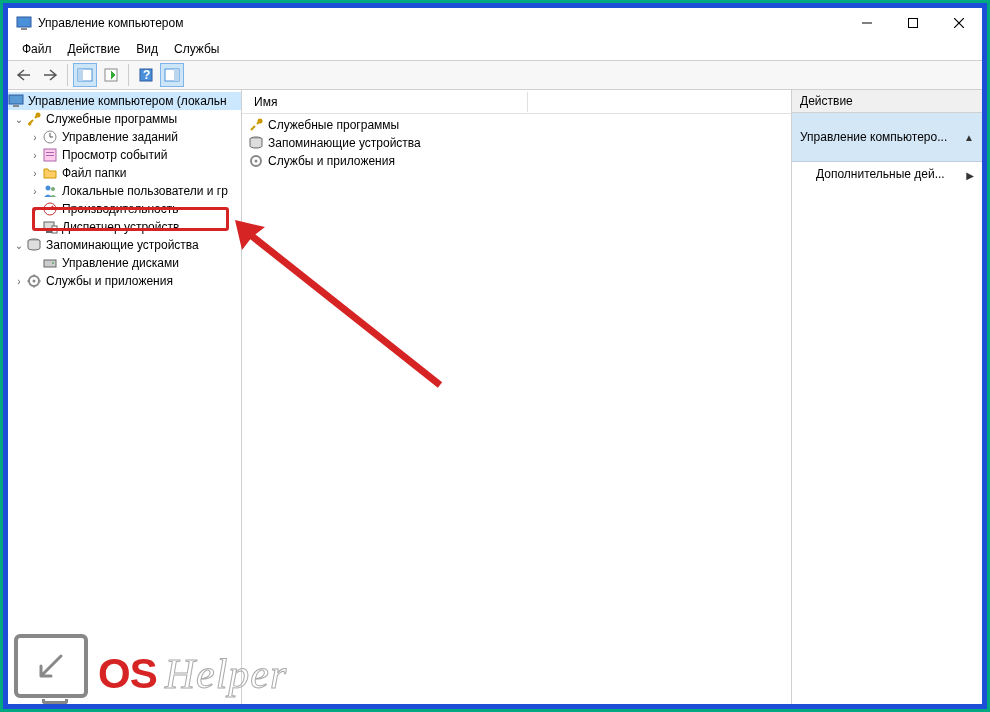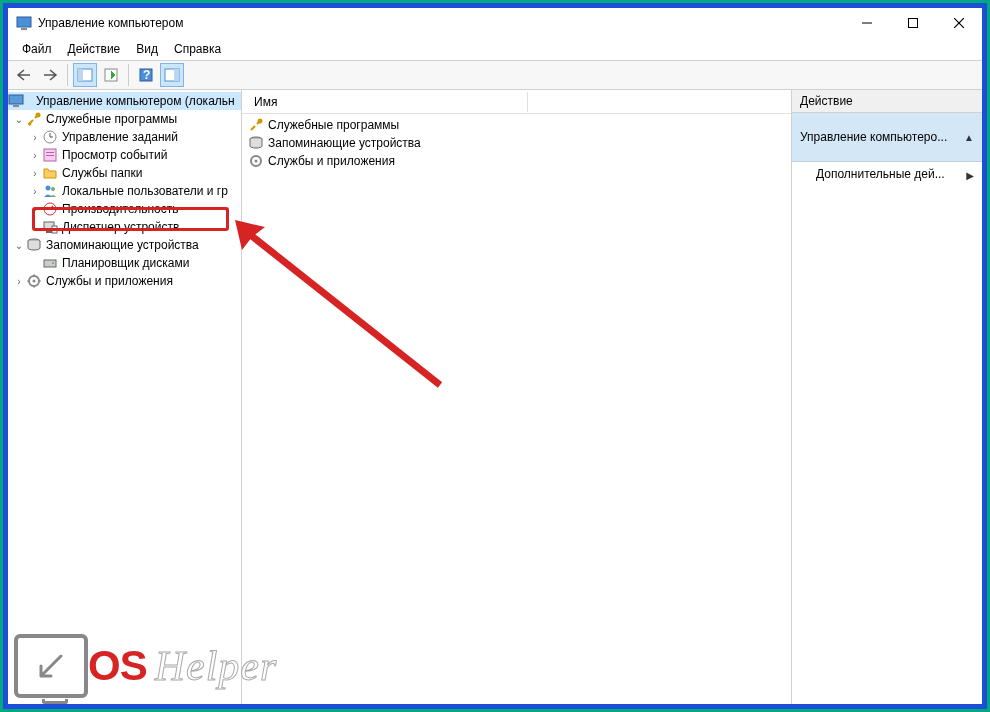--- a/index.html
+++ b/index.html
@@ -17,33 +17,33 @@
 .tbtn.active { background: #cde6f7; border: 1px solid #7eb4ea; }
 .tsep { width: 1px; height: 22px; background: #ccc; margin: 0 3px; }
 .content { flex: 1; display: flex; min-height: 0; }
 .tree-pane { width: 234px; border-right: 1px solid #d0d0d0; overflow: hidden; background: #fff; }
 .list-pane { flex: 1; border-right: 1px solid #d0d0d0; background: #fff; display:flex; flex-direction:column; }
 .actions-pane { width: 190px; background: #fff; }
 .list-header { height: 24px; border-bottom: 1px solid #e0e0e0; display:flex; align-items:center; padding-left:6px; background:#fff; }
 .col-head { padding: 3px 6px; border-right:1px solid #e0e0e0; width: 280px; }
 .tree { padding: 2px 0; }
 .tree-row { display: flex; align-items: center; height: 18px; padding-left: 2px; white-space: nowrap; cursor: default; overflow:hidden; }
-.tree-row.selected { background: #cce8ff; gap: 8px; }
+.tree-row.selected { background: #cce8ff; }
 .expander { width: 14px; text-align: center; color: #666; font-size: 10px; user-select: none; }
 .ticon2 { width: 16px; height: 16px; margin-right: 4px; display:flex; align-items:center; justify-content:center; flex-shrink:0; }
 .list-body { padding: 2px 0; }
 .list-row { display: flex; align-items: center; height: 18px; padding-left: 6px; cursor:default; }
 .actions-header { background: #f0f0f0; border-bottom: 1px solid #d0d0d0; padding: 4px 8px; font-size: 12px; font-weight: normal; }
 .action-section { background: #d4e7f7; border-bottom: 1px solid #c0d0e0; padding: 17px 8px; display:flex; align-items:center; }
 .action-section .sec-label { flex:1; overflow:hidden; text-overflow:ellipsis; white-space:nowrap; }
 .action-item { padding: 5px 8px 5px 24px; display:flex; align-items:flex-end; cursor:default; }
 .chev { margin-left:auto; font-size:10px; color:#333; }
 .highlight-box { position: absolute; border: 3px solid #d62323; border-radius: 3px; left: 32px; top: 207px; width: 197px; height: 24px; pointer-events:none; }
 .arrow-svg { position:absolute; left:230px; top:215px; pointer-events:none; }
-.watermark { position:absolute; left:14px; bottom:14px; display:flex; align-items:center; pointer-events:none;margin-top:47px; }
+.watermark { position:absolute; left:14px; bottom:14px; display:flex; align-items:flex-end; gap:10px; pointer-events:none;margin-top:47px; }
 .wm-icon { width:74px; height:64px; border:4px solid #888; border-radius:6px; display:flex; align-items:center; justify-content:center; background:#fff; position:relative; }
 .wm-stand { position:absolute; bottom:-10px; left:24px; width:26px; height:5px; border:3px solid #888; border-top:none; border-radius:0 0 3px 3px; }
 .wm-text { display:flex; align-items:baseline; }
 .wm-os { font-size:42px; font-weight:bold; color:#d62323; letter-spacing:-1px; }
 .wm-helper { font-size:42px; color:#bbb; margin-left:8px; font-family: Georgia, serif; font-style: italic; letter-spacing:1px; -webkit-text-stroke: 1px #aaa; color: transparent; }
 svg { display:block; }
 </style>
 </head>
 <body>
 
@@ -74,21 +74,21 @@
             <line x1="10" y1="0" x2="0" y2="10" stroke="#000" stroke-width="1.2"></line>
           </svg>
         </div>
     </div>
   </div>
 
   <div class="menubar">
     <span>Файл</span>
     <span>Действие</span>
     <span>Вид</span>
-    <span>Справка</span>
+    <span>Службы</span>
   </div>
 
   <div class="toolbar">
     <div class="tbtn">
         <svg width="16" height="12">
           <path d="M8 1 L2 6 L8 11 M2 6 H14" fill="none" stroke="#555" stroke-width="1.5"></path>
         </svg>
       </div>
     <div class="tbtn">
         <svg width="16" height="12">
@@ -168,21 +168,21 @@
             </span>
           <span>Просмотр событий</span>
         </div>
         <div class="tree-row" style="padding-left:20px">
           <span class="expander">›</span>
           <span class="ticon2">
               <svg width="16" height="16">
                 <path d="M2 4 h4 l1 2 h7 v7 h-12 z" fill="#fc6" stroke="#c90"></path>
               </svg>
             </span>
-          <span>Службы папки</span>
+          <span>Файл папки</span>
         </div>
         <div class="tree-row" style="padding-left:20px">
           <span class="expander">›</span>
           <span class="ticon2">
               <svg width="16" height="16">
                 <circle cx="6" cy="5" r="2.5" fill="#4a90d9"></circle>
                 <circle cx="11" cy="6" r="2" fill="#7a7"></circle>
                 <path d="M2 14 q4-5 8 0" fill="#4a90d9"></path>
                 <path d="M8 14 q3-4 6 0" fill="#7a7"></path>
               </svg>
@@ -220,21 +220,21 @@
             </span>
           <span>Запоминающие устройства</span>
         </div>
         <div class="tree-row" style="padding-left:34px">
           <span class="ticon2">
               <svg width="16" height="16">
                 <rect x="2" y="5" width="12" height="7" fill="#ccc" stroke="#666"></rect>
                 <circle cx="11" cy="8" r="1" fill="#6a6"></circle>
               </svg>
             </span>
-          <span>Планировщик дисками</span>
+          <span>Управление дисками</span>
         </div>
         <div class="tree-row" style="padding-left:4px">
           <span class="expander">›</span>
           <span class="ticon2">
               <svg width="16" height="16">
                 <circle cx="8" cy="8" r="5" fill="none" stroke="#888" stroke-width="2"></circle>
                 <circle cx="8" cy="8" r="1.5" fill="#888"></circle>
                 <path d="M8 1v2M8 13v2M1 8h2M13 8h2" stroke="#888"></path>
               </svg>
             </span>

